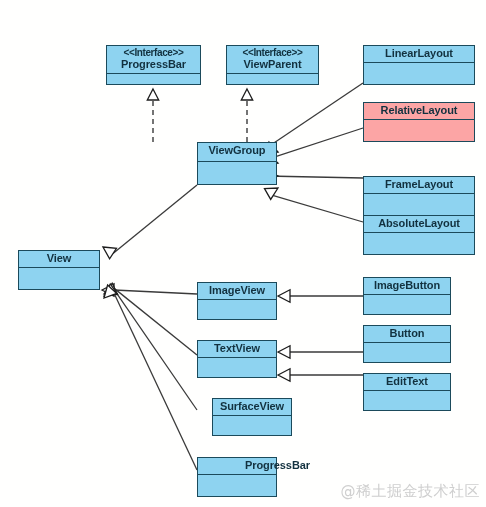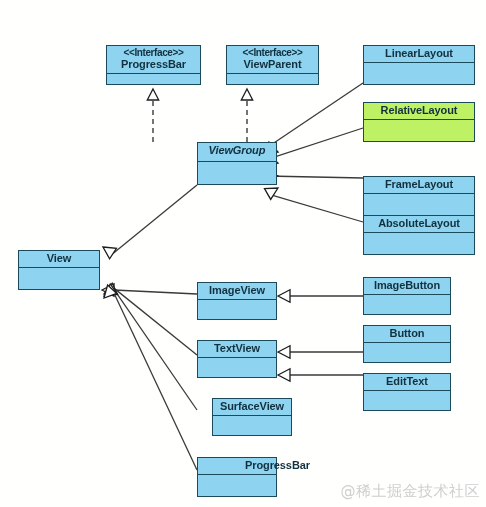--- a/index.html
+++ b/index.html
@@ -50,21 +50,20 @@
   .stereotype {
     display: block;
     font-size: 10px;
     font-weight: bold;
     letter-spacing: -0.4px;
   }
   .cls-name {
     display: block;
   }
   .abstract .cls-name {
-    font-style: italic;
   }
   .watermark {
     position: absolute;
     right: 6px;
     bottom: 6px;
     font-size: 15px;
     color: #cfcfcf;
     font-family: "DejaVu Sans", sans-serif;
     letter-spacing: 0.5px;
     white-space: nowrap;
@@ -148,21 +147,21 @@
           <span class="cls-name">ViewParent</span>
         </div>
         <div class="uml-body"></div>
       </div>
       <div class="uml-box" style="left: 363px; top: 45px; width: 112px; height: 40px; background: rgb(142, 211, 240); border-color: rgb(27, 74, 91);">
         <div class="uml-head" style="height: 17px; border-bottom-color: rgb(27, 74, 91); color: rgb(18, 49, 63);">
           <span class="cls-name">LinearLayout</span>
         </div>
         <div class="uml-body"></div>
       </div>
-      <div class="uml-box" style="left: 363px; top: 102px; width: 112px; height: 40px; background: #bef264; border-color: rgb(27, 74, 91);">
+      <div class="uml-box" style="left: 363px; top: 102px; width: 112px; height: 40px; background: #fca5a5; border-color: rgb(27, 74, 91);">
         <div class="uml-head" style="height: 17px; border-bottom-color: rgb(27, 74, 91); color: rgb(18, 49, 63);">
           <span class="cls-name">RelativeLayout</span>
         </div>
         <div class="uml-body"></div>
       </div>
       <div class="uml-box" style="left: 363px; top: 160px; width: 112px; height: 40px; background: rgb(142, 211, 240); border-color: rgb(27, 74, 91); margin-top: 16px;">
         <div class="uml-head" style="height: 17px; border-bottom-color: rgb(27, 74, 91); color: rgb(18, 49, 63);">
           <span class="cls-name">FrameLayout</span>
         </div>
         <div class="uml-body"></div>

